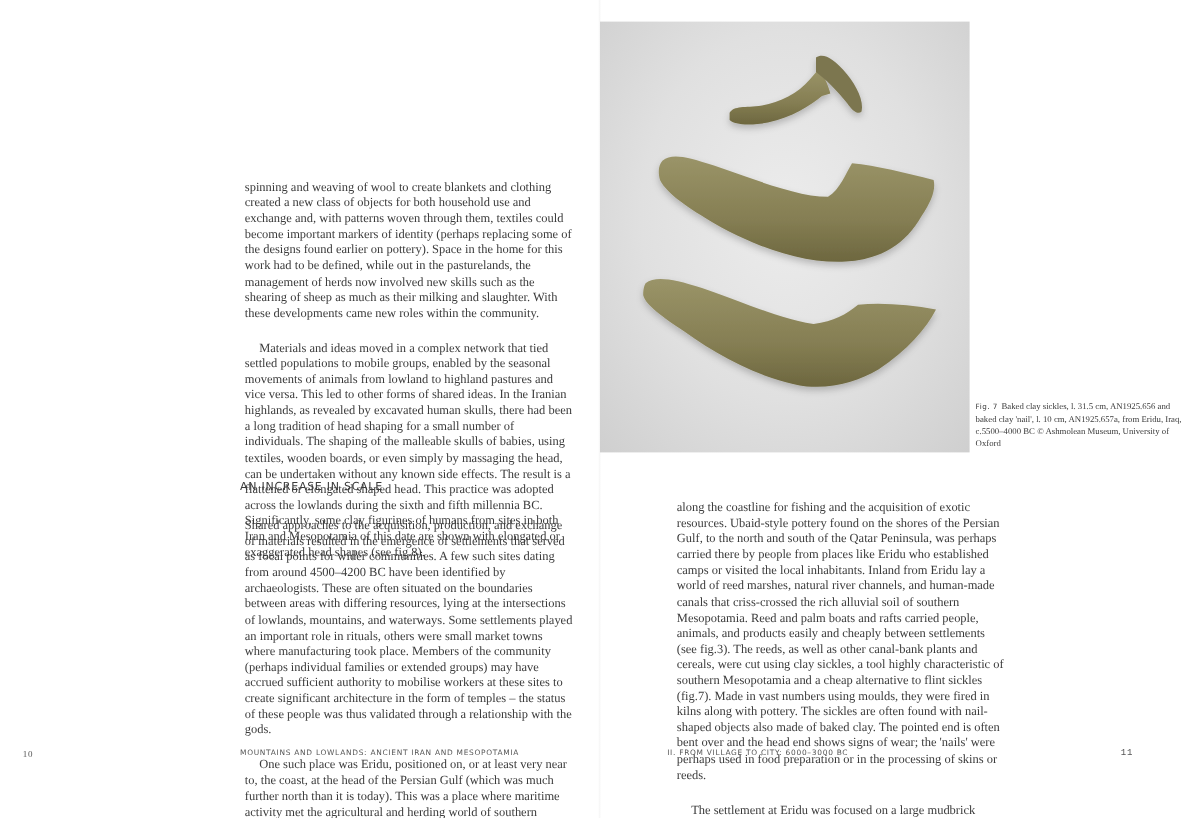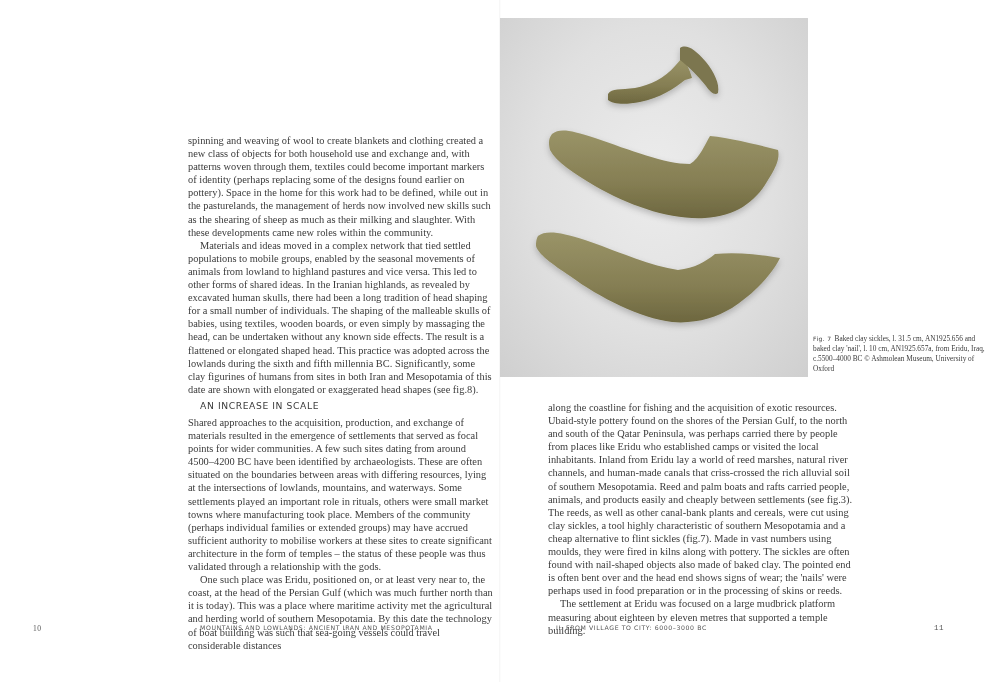--- a/index.html
+++ b/index.html
@@ -8,21 +8,21 @@
     font-family: "DejaVu Serif", "Liberation Serif", serif; color: #3a3a3a;
   }
   .page { position: absolute; top: 0; height: 682px; }
   .page-left { left: 0; width: 500px; }
   .page-right { left: 500px; width: 500px; }
   .gutter { position: absolute; left: 499px; top: 0; width: 2px; height: 682px; background: linear-gradient(to right, #f4f4f4, #ffffff); }
 
   .body-text {
     position: absolute; font-family: "Liberation Serif", serif; font-size: 10.4px; line-height: 13.1px; color: #3b3b3b;
   }
-  .body-text p { margin: 0; text-align: left; }
+  .body-text p { margin: 16px; text-align: left; }
   .body-text p.indent { text-indent: 12px; }
 
   .left-top { left: 188px; top: 134px; width: 305px; }
   .section-heading {
     position: absolute; left: 200px; top: 400px; font-family: "DejaVu Sans", sans-serif; font-size: 9.2px;
     letter-spacing: 0.6px; color: #3a3a3a; text-transform: uppercase;
   }
   .left-bottom { left: 188px; top: 416px; width: 305px; font-family: Liberation Serif, serif; }
   .right-bottom { left: 548px; top: 401px; width: 305px; }
 
@@ -50,21 +50,21 @@
     <p class="indent">Materials and ideas moved in a complex network that tied settled populations to mobile groups, enabled by the seasonal movements of animals from lowland to highland pastures and vice versa. This led to other forms of shared ideas. In the Iranian highlands, as revealed by excavated human skulls, there had been a long tradition of head shaping for a small number of individuals. The shaping of the malleable skulls of babies, using textiles, wooden boards, or even simply by massaging the head, can be undertaken without any known side effects. The result is a flattened or elongated shaped head. This practice was adopted across the lowlands during the sixth and fifth millennia BC. Significantly, some clay figurines of humans from sites in both Iran and Mesopotamia of this date are shown with elongated or exaggerated head shapes (see fig.8).</p>
   </div>
 
   <div class="section-heading">An increase in scale</div>
 
   <div class="body-text left-bottom">
     <p>Shared approaches to the acquisition, production, and exchange of materials resulted in the emergence of settlements that served as focal points for wider communities. A few such sites dating from around 4500–4200 BC have been identified by archaeologists. These are often situated on the boundaries between areas with differing resources, lying at the intersections of lowlands, mountains, and waterways. Some settlements played an important role in rituals, others were small market towns where manufacturing took place. Members of the community (perhaps individual families or extended groups) may have accrued sufficient authority to mobilise workers at these sites to create significant architecture in the form of temples – the status of these people was thus validated through a relationship with the gods.</p>
     <p class="indent">One such place was Eridu, positioned on, or at least very near to, the coast, at the head of the Persian Gulf (which was much further north than it is today). This was a place where maritime activity met the agricultural and herding world of southern Mesopotamia. By this date the technology of boat building was such that sea-going vessels could travel considerable distances</p>
   </div>
 
-  <div class="folio num" style="left:33px;">10</div>
+  <div class="folio num" style="left:19px;">10</div>
   <div class="folio" style="left:200px;">Mountains and Lowlands: Ancient Iran and Mesopotamia</div>
 </div>
 
 <div class="gutter"></div>
 
 <div class="photo">
   <svg viewBox="0 0 308 359" xmlns="http://www.w3.org/2000/svg">
     <defs>
       <linearGradient id="clay" x1="0" y1="0" x2="0" y2="1">
         <stop offset="0" stop-color="#9a9468"></stop>

